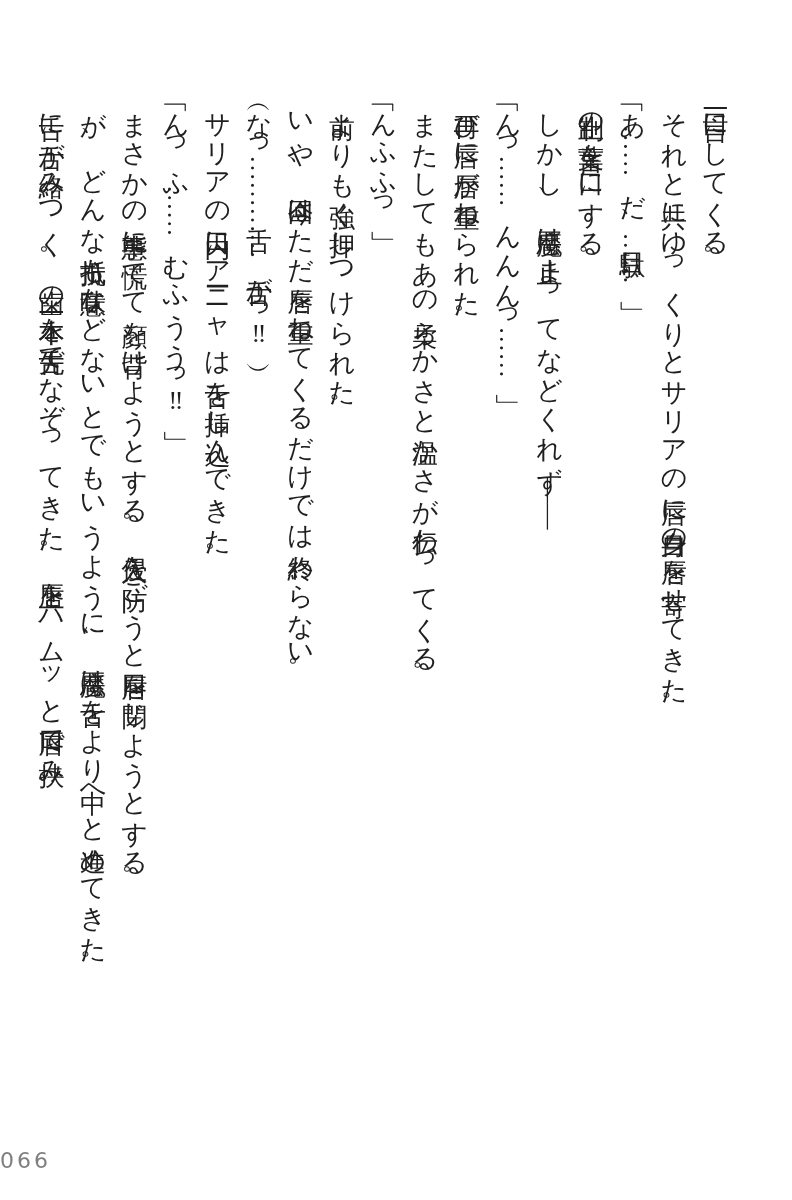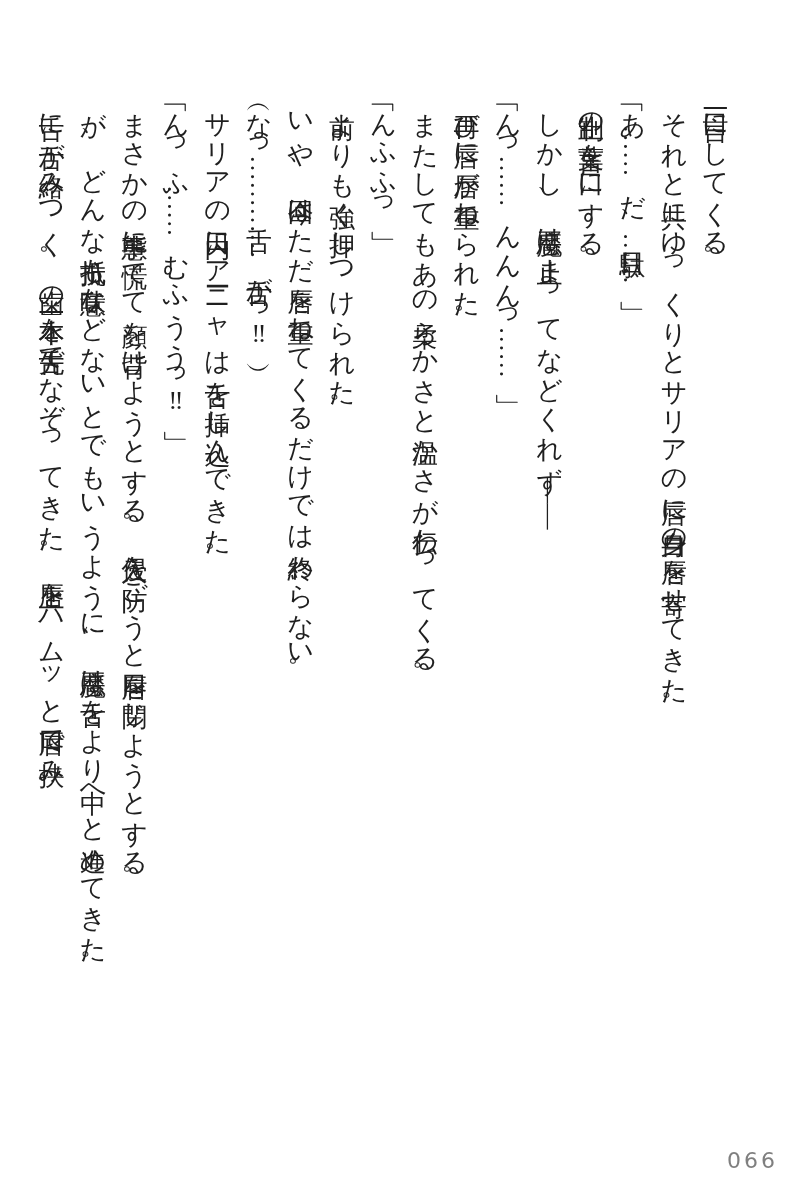--- a/index.html
+++ b/index.html
@@ -35,21 +35,21 @@
   .text-block p {
     margin: 0;
     padding: 0;
     text-indent: 0;
   }
   .page-number {
     position: absolute;
     left: 0;
     right: 14px;
     top: 1148px;
-    text-align: right;
+    text-align: left;
     font-family: "DejaVu Sans", "Liberation Sans", sans-serif;
     font-size: 22px;
     font-weight: 400;
     letter-spacing: 3px;
     color: #7f7f7f;
   }
 </style>
 </head>
 <body>
 

